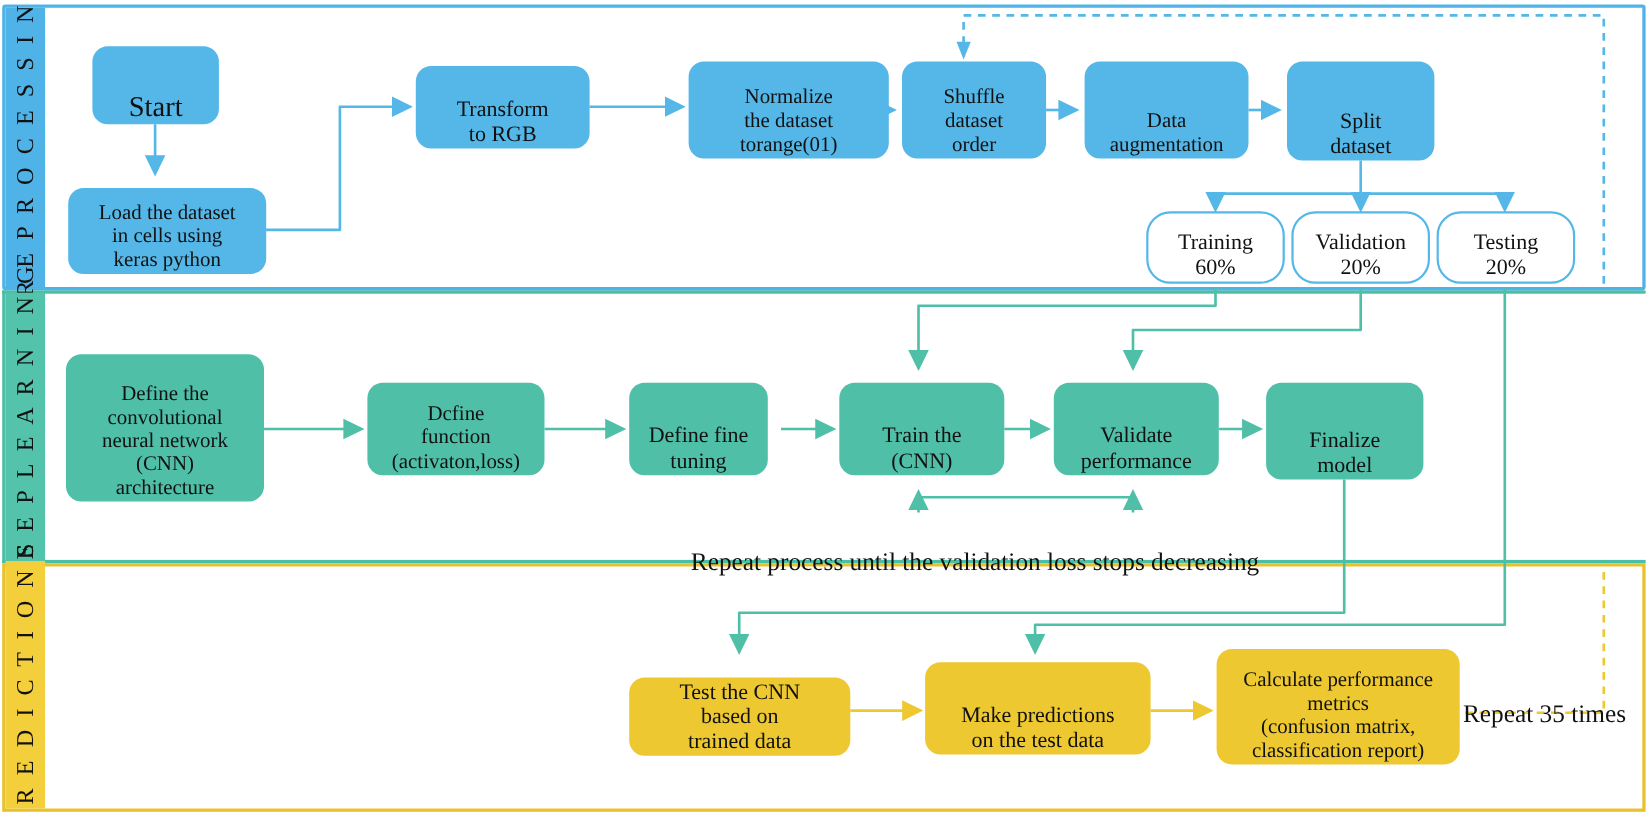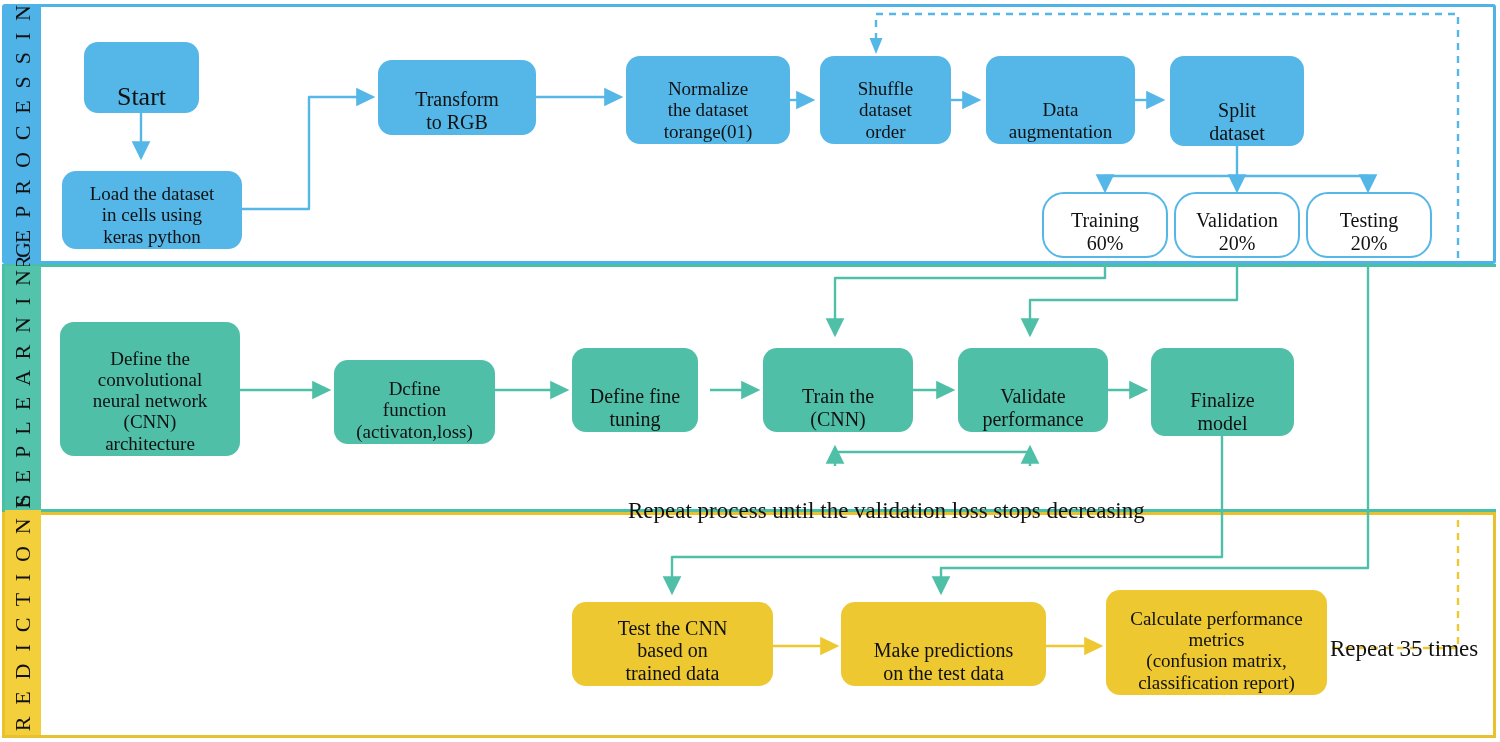--- a/index.html
+++ b/index.html
@@ -145,21 +145,21 @@
     <span>Transform
 to RGB</span>
   </div>
 
   <div class="node blue" style="left:62px;top:171px;width:180px;height:78px;font-size:19px;">
     <span>Load the dataset
 in cells using
 keras python</span>
   </div>
 
-  <div class="node blue" style="left:626px;top:56px;width:164px;height:88px;font-size:19px;">
+  <div class="node blue" style="left:626px;top:56px;width:182px;height:88px;font-size:19px;">
     <span>Normalize
 the dataset
 torange(01)</span>
   </div>
 
   <div class="node blue" style="left:820px;top:56px;width:131px;height:88px;font-size:19px;">
     <span>Shuffle
 dataset
 order</span>
   </div>
@@ -188,21 +188,21 @@
   </div>
 
   <div class="node teal" style="left:60px;top:322px;width:180px;height:134px;font-size:19px;">
     <span>Define the
 convolutional
 neural network
 (CNN)
 architecture</span>
   </div>
 
-  <div class="node teal" style="left:334px;top:348px;width:161px;height:84px;font-size:19px;margin-top:12px;">
+  <div class="node teal" style="left:334px;top:348px;width:161px;height:84px;font-size:19px;">
     <span>Dcfine
 function
 (activaton,loss)</span>
   </div>
 
   <div class="node teal" style="left:572px;top:348px;width:126px;height:84px;font-size:20px;">
     <span>Define fine
 tuning</span>
   </div>
 
@@ -218,21 +218,21 @@
 
   <div class="node teal" style="left:1151px;top:348px;width:143px;height:88px;font-size:20px;">
     <span>Finalize
 model</span>
   </div>
 
   <div class="plain" style="left:628px;top:498px;font-size:23px;">
     <span>Repeat process until the  validation loss stops decreasing</span>
   </div>
 
-  <div class="node yellow" style="left:572px;top:602px;width:201px;height:84px;font-size:20px;">
+  <div class="node yellow" style="left:572px;top:616px;width:201px;height:71px;font-size:20px;">
     <span>Test the CNN
 based on
 trained data</span>
   </div>
 
   <div class="node yellow" style="left:841px;top:602px;width:205px;height:84px;font-size:20px;">
     <span>Make predictions
 on the test data</span>
   </div>
 

